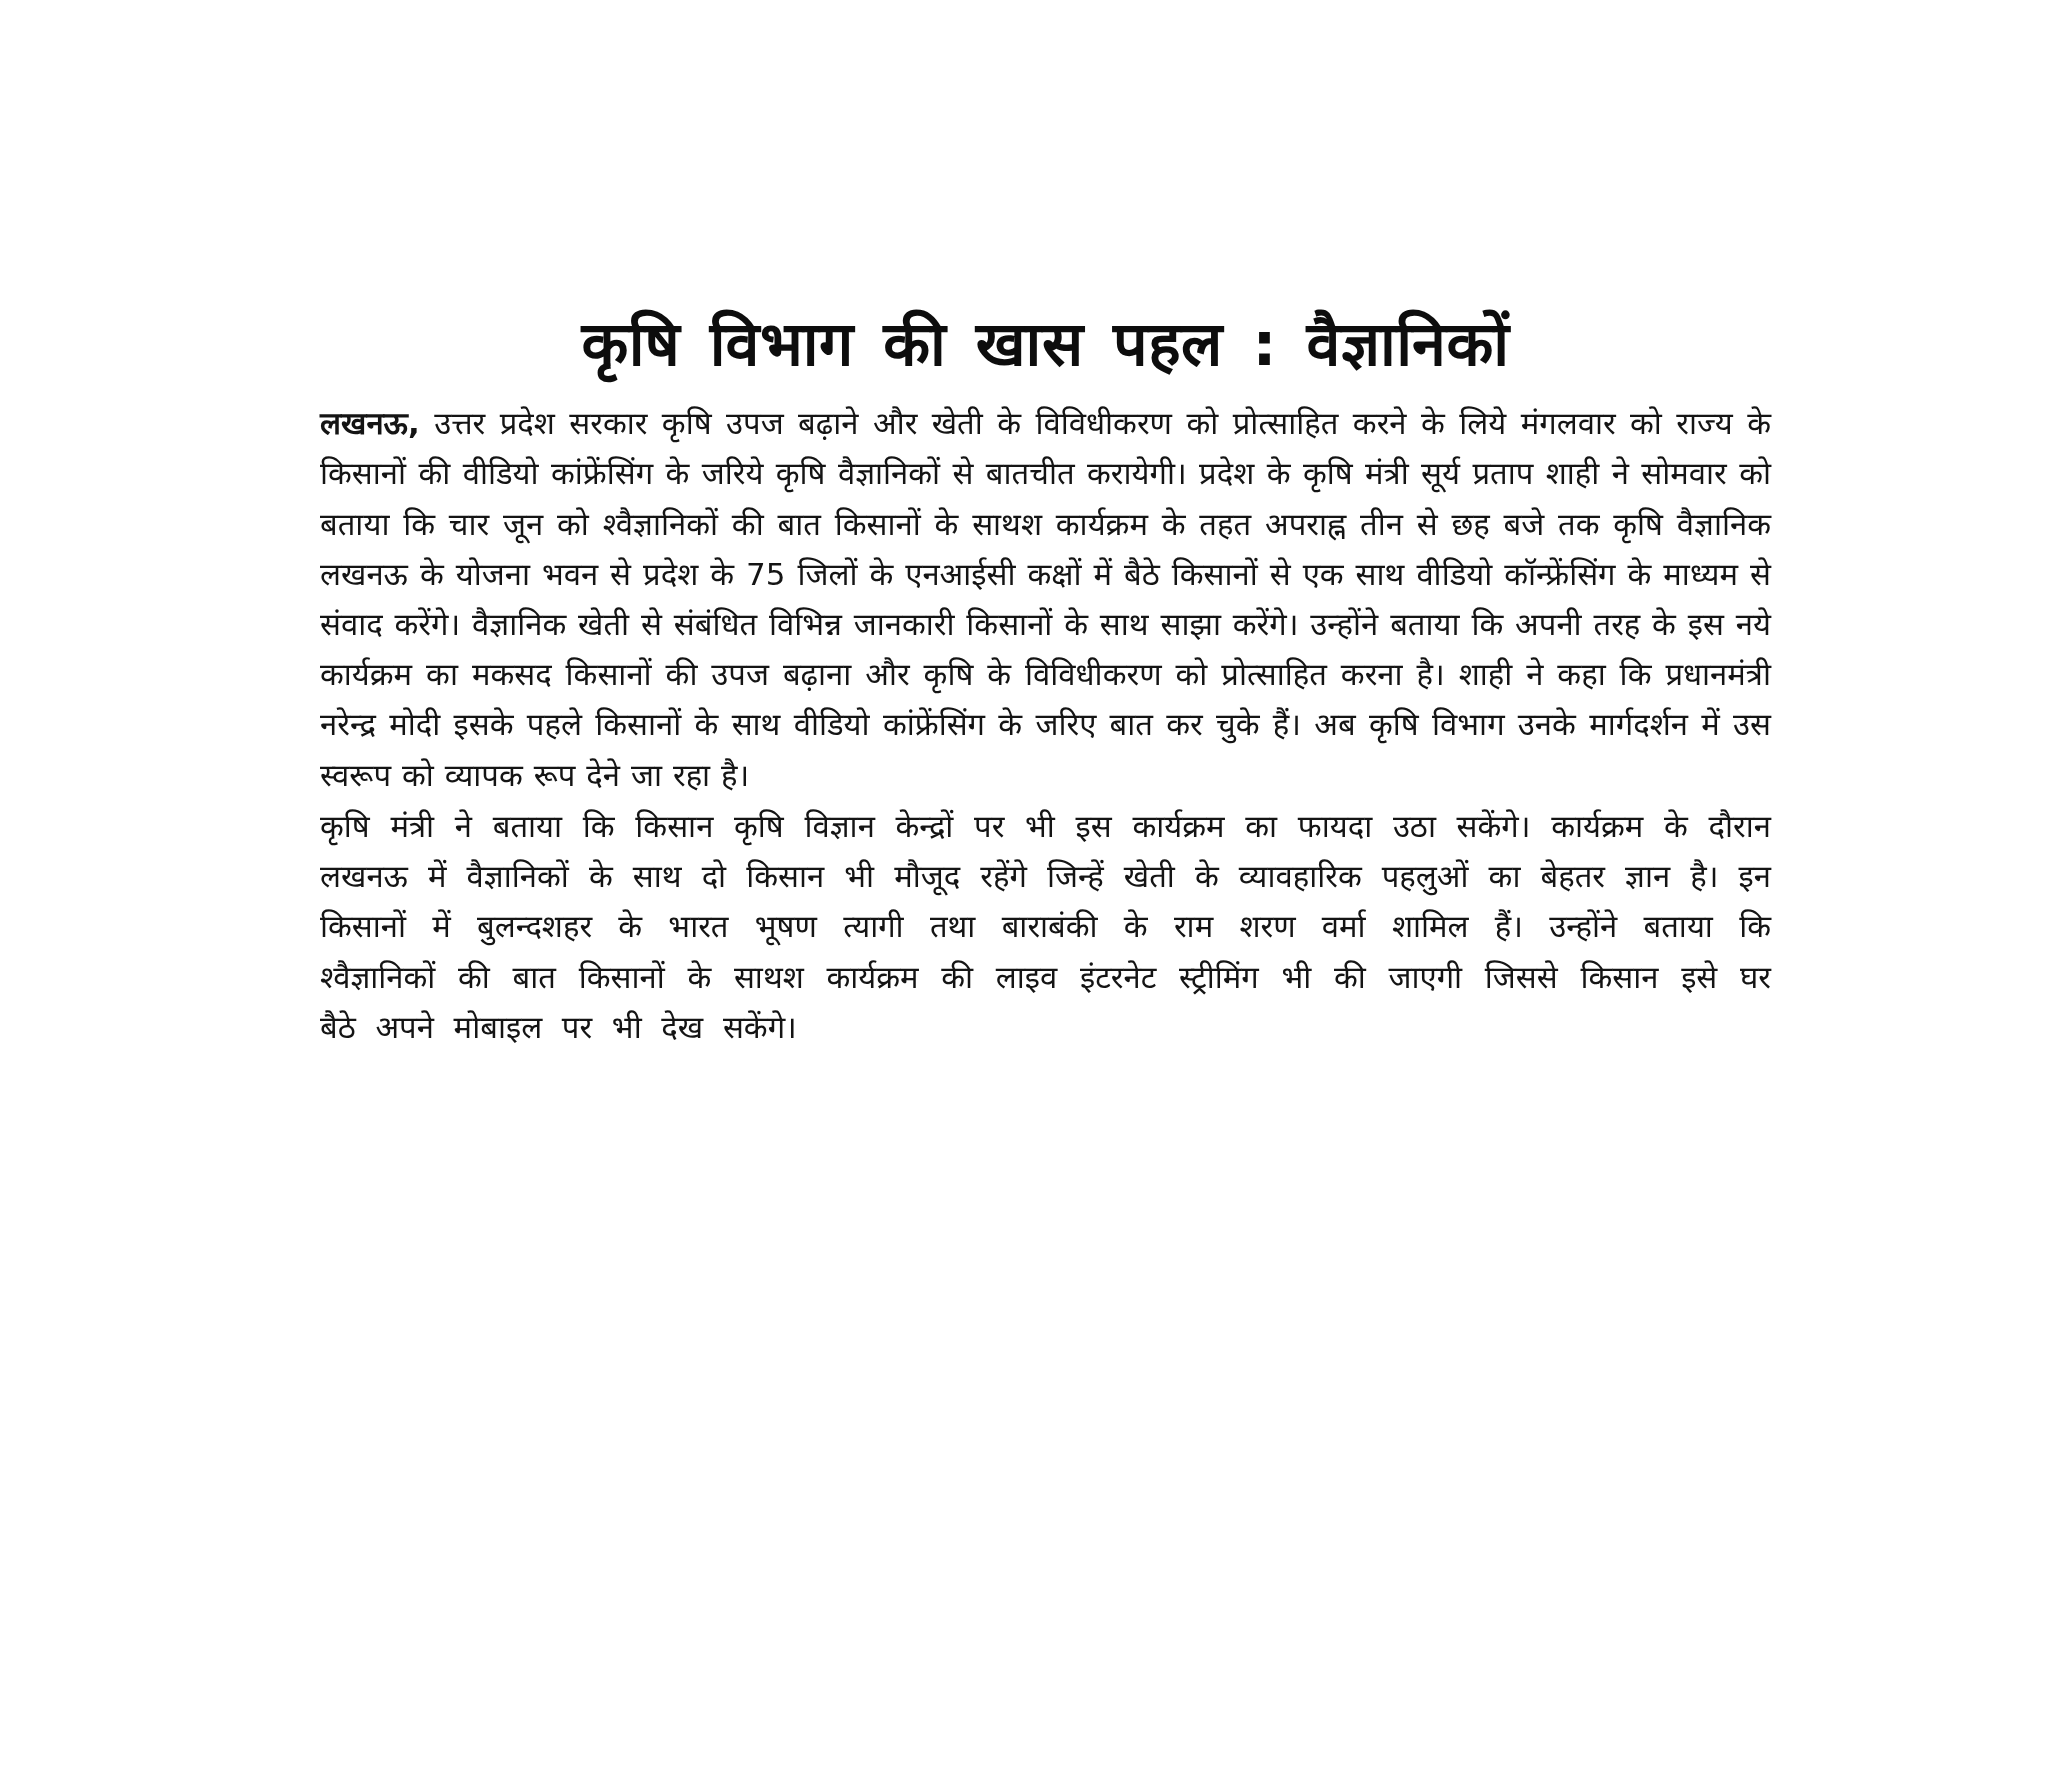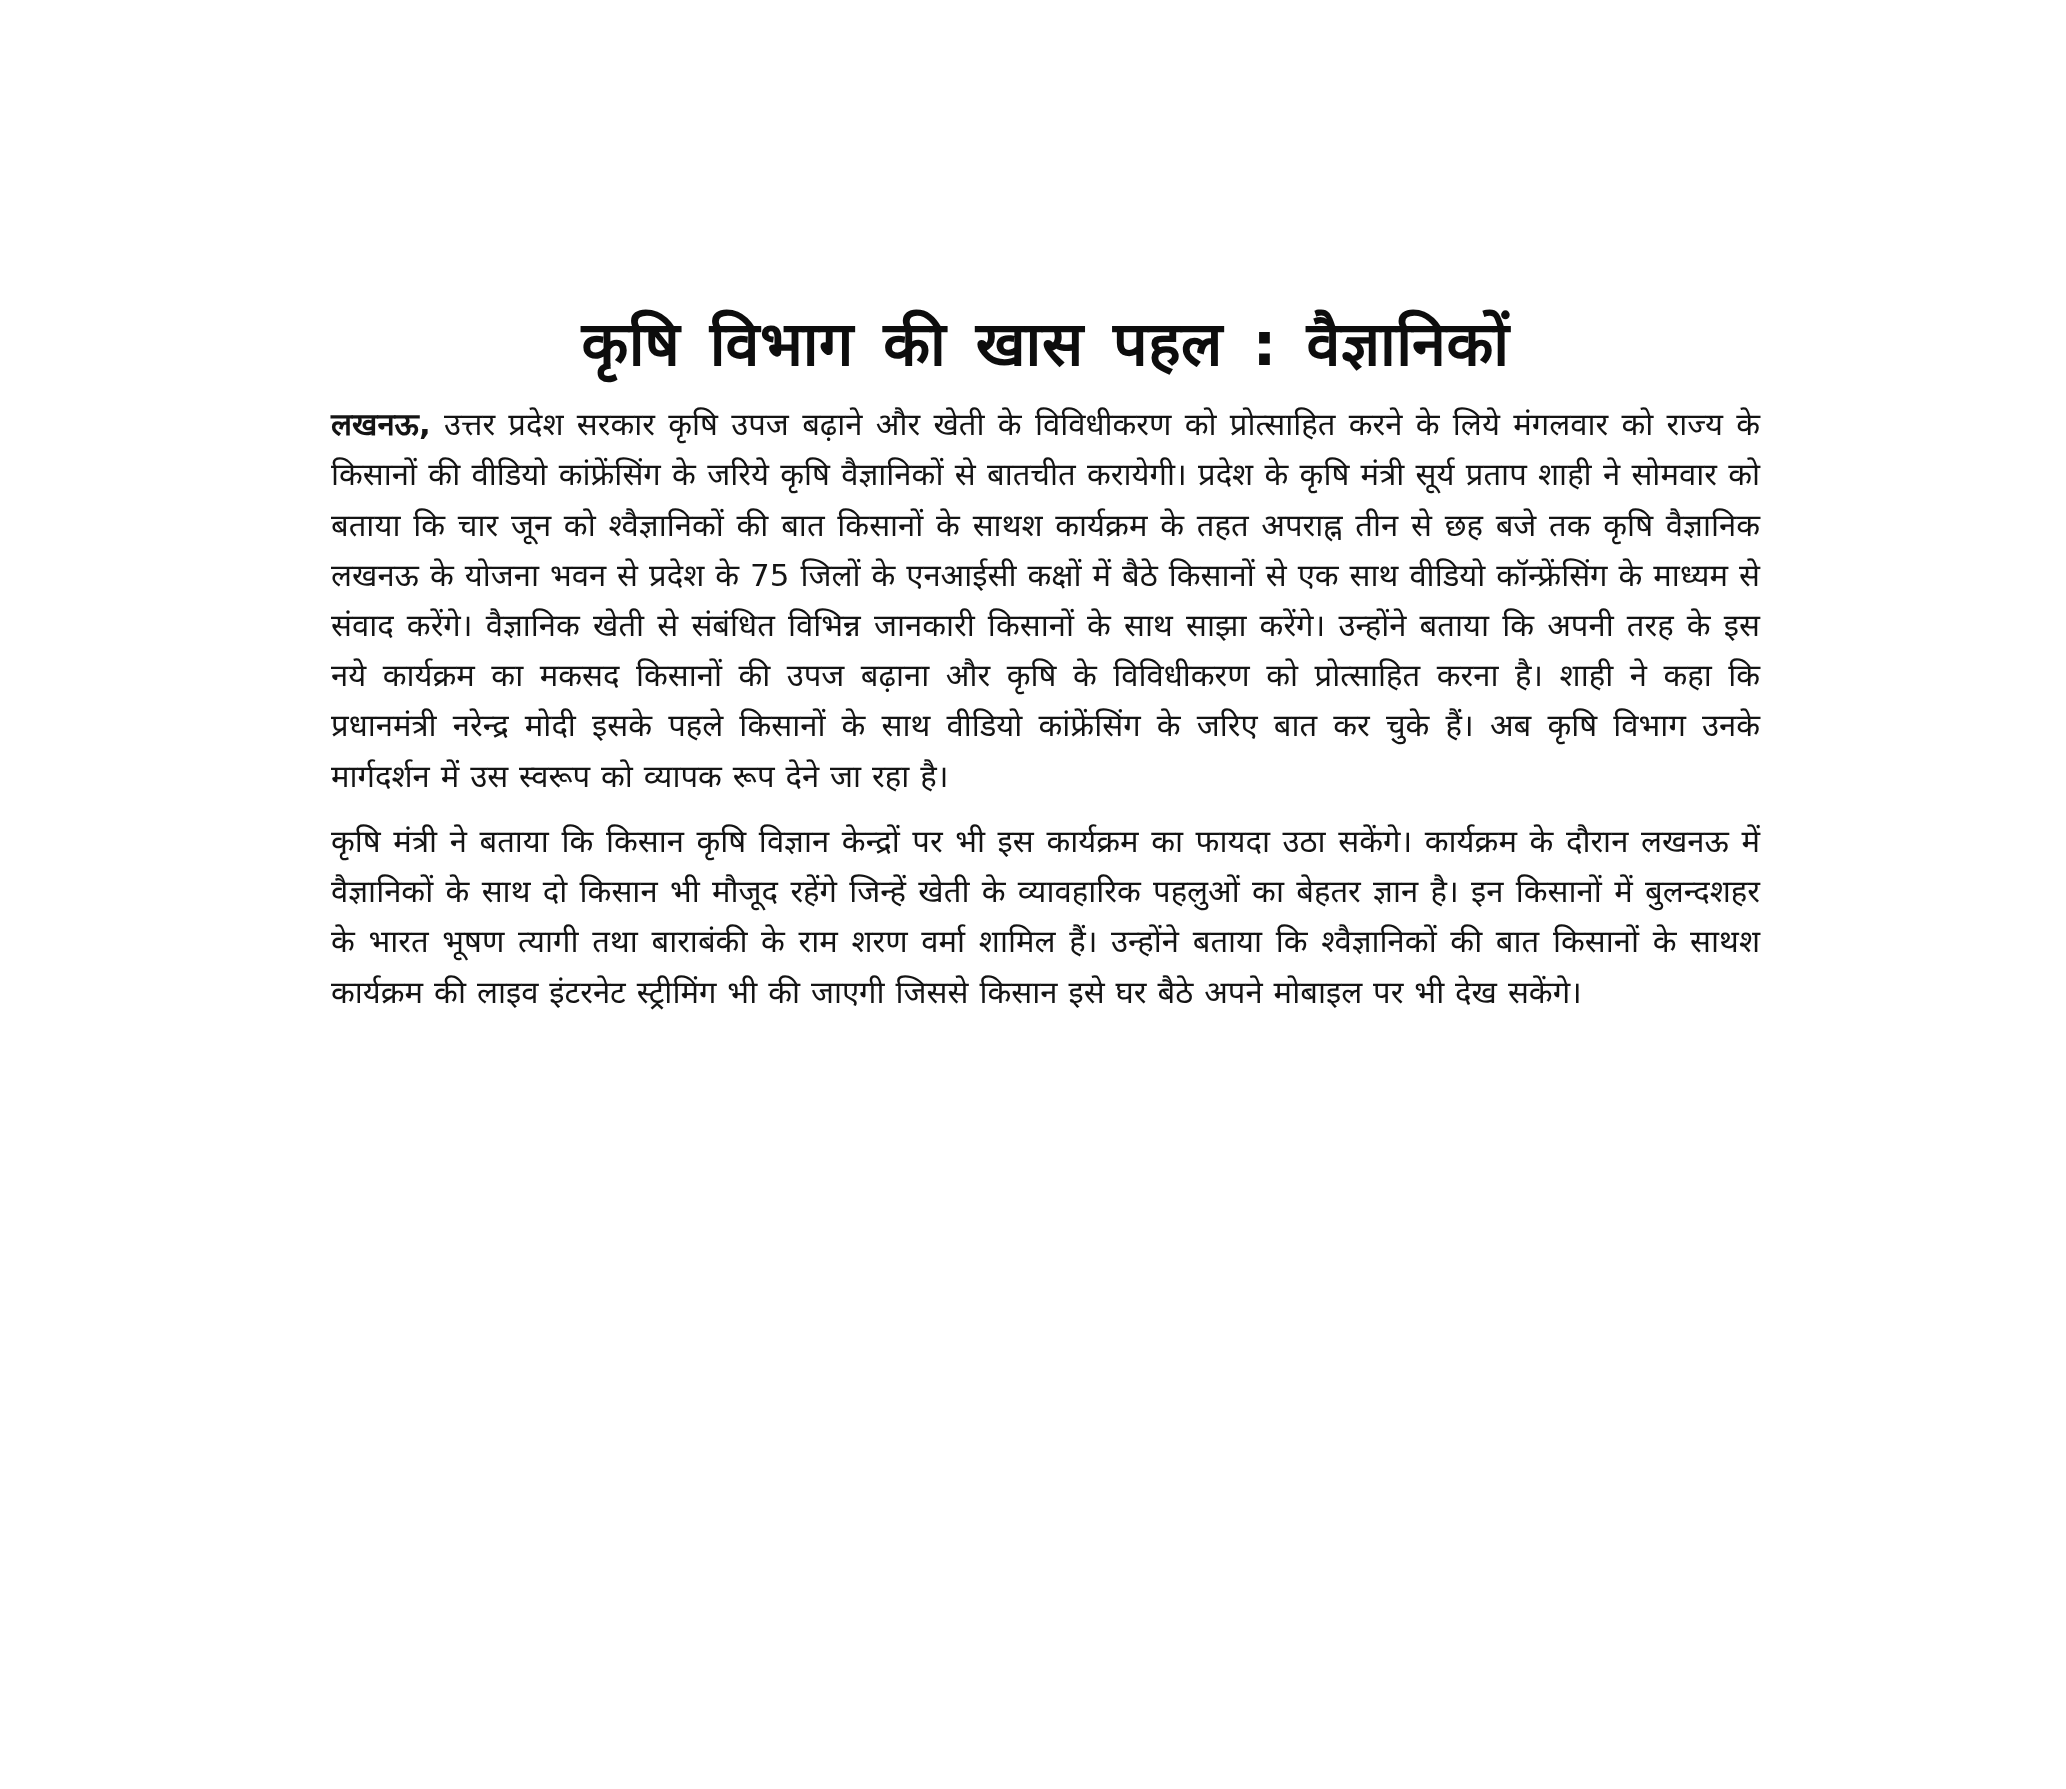--- a/index.html
+++ b/index.html
@@ -43,25 +43,26 @@
     display: block;
     white-space: nowrap;
   }
   .body-text {
     font-family: "DejaVu Sans", "Liberation Sans", sans-serif;
     font-size: 31px;
     line-height: 1.62;
     text-align: justify;
     text-justify: inter-word;
     color: #141414;
-    margin: 15px;
+    margin: 4px;
     word-spacing: 1.1px;
   }
   .body-text + .body-text {
     margin-top: 1.1px;
+    font-family: Liberation Mono, monospace;
   }
   .dateline {
     font-weight: 700;
   }
   .para-inline {
     display: inline;
   }
 </style>
 </head>
 <body>

